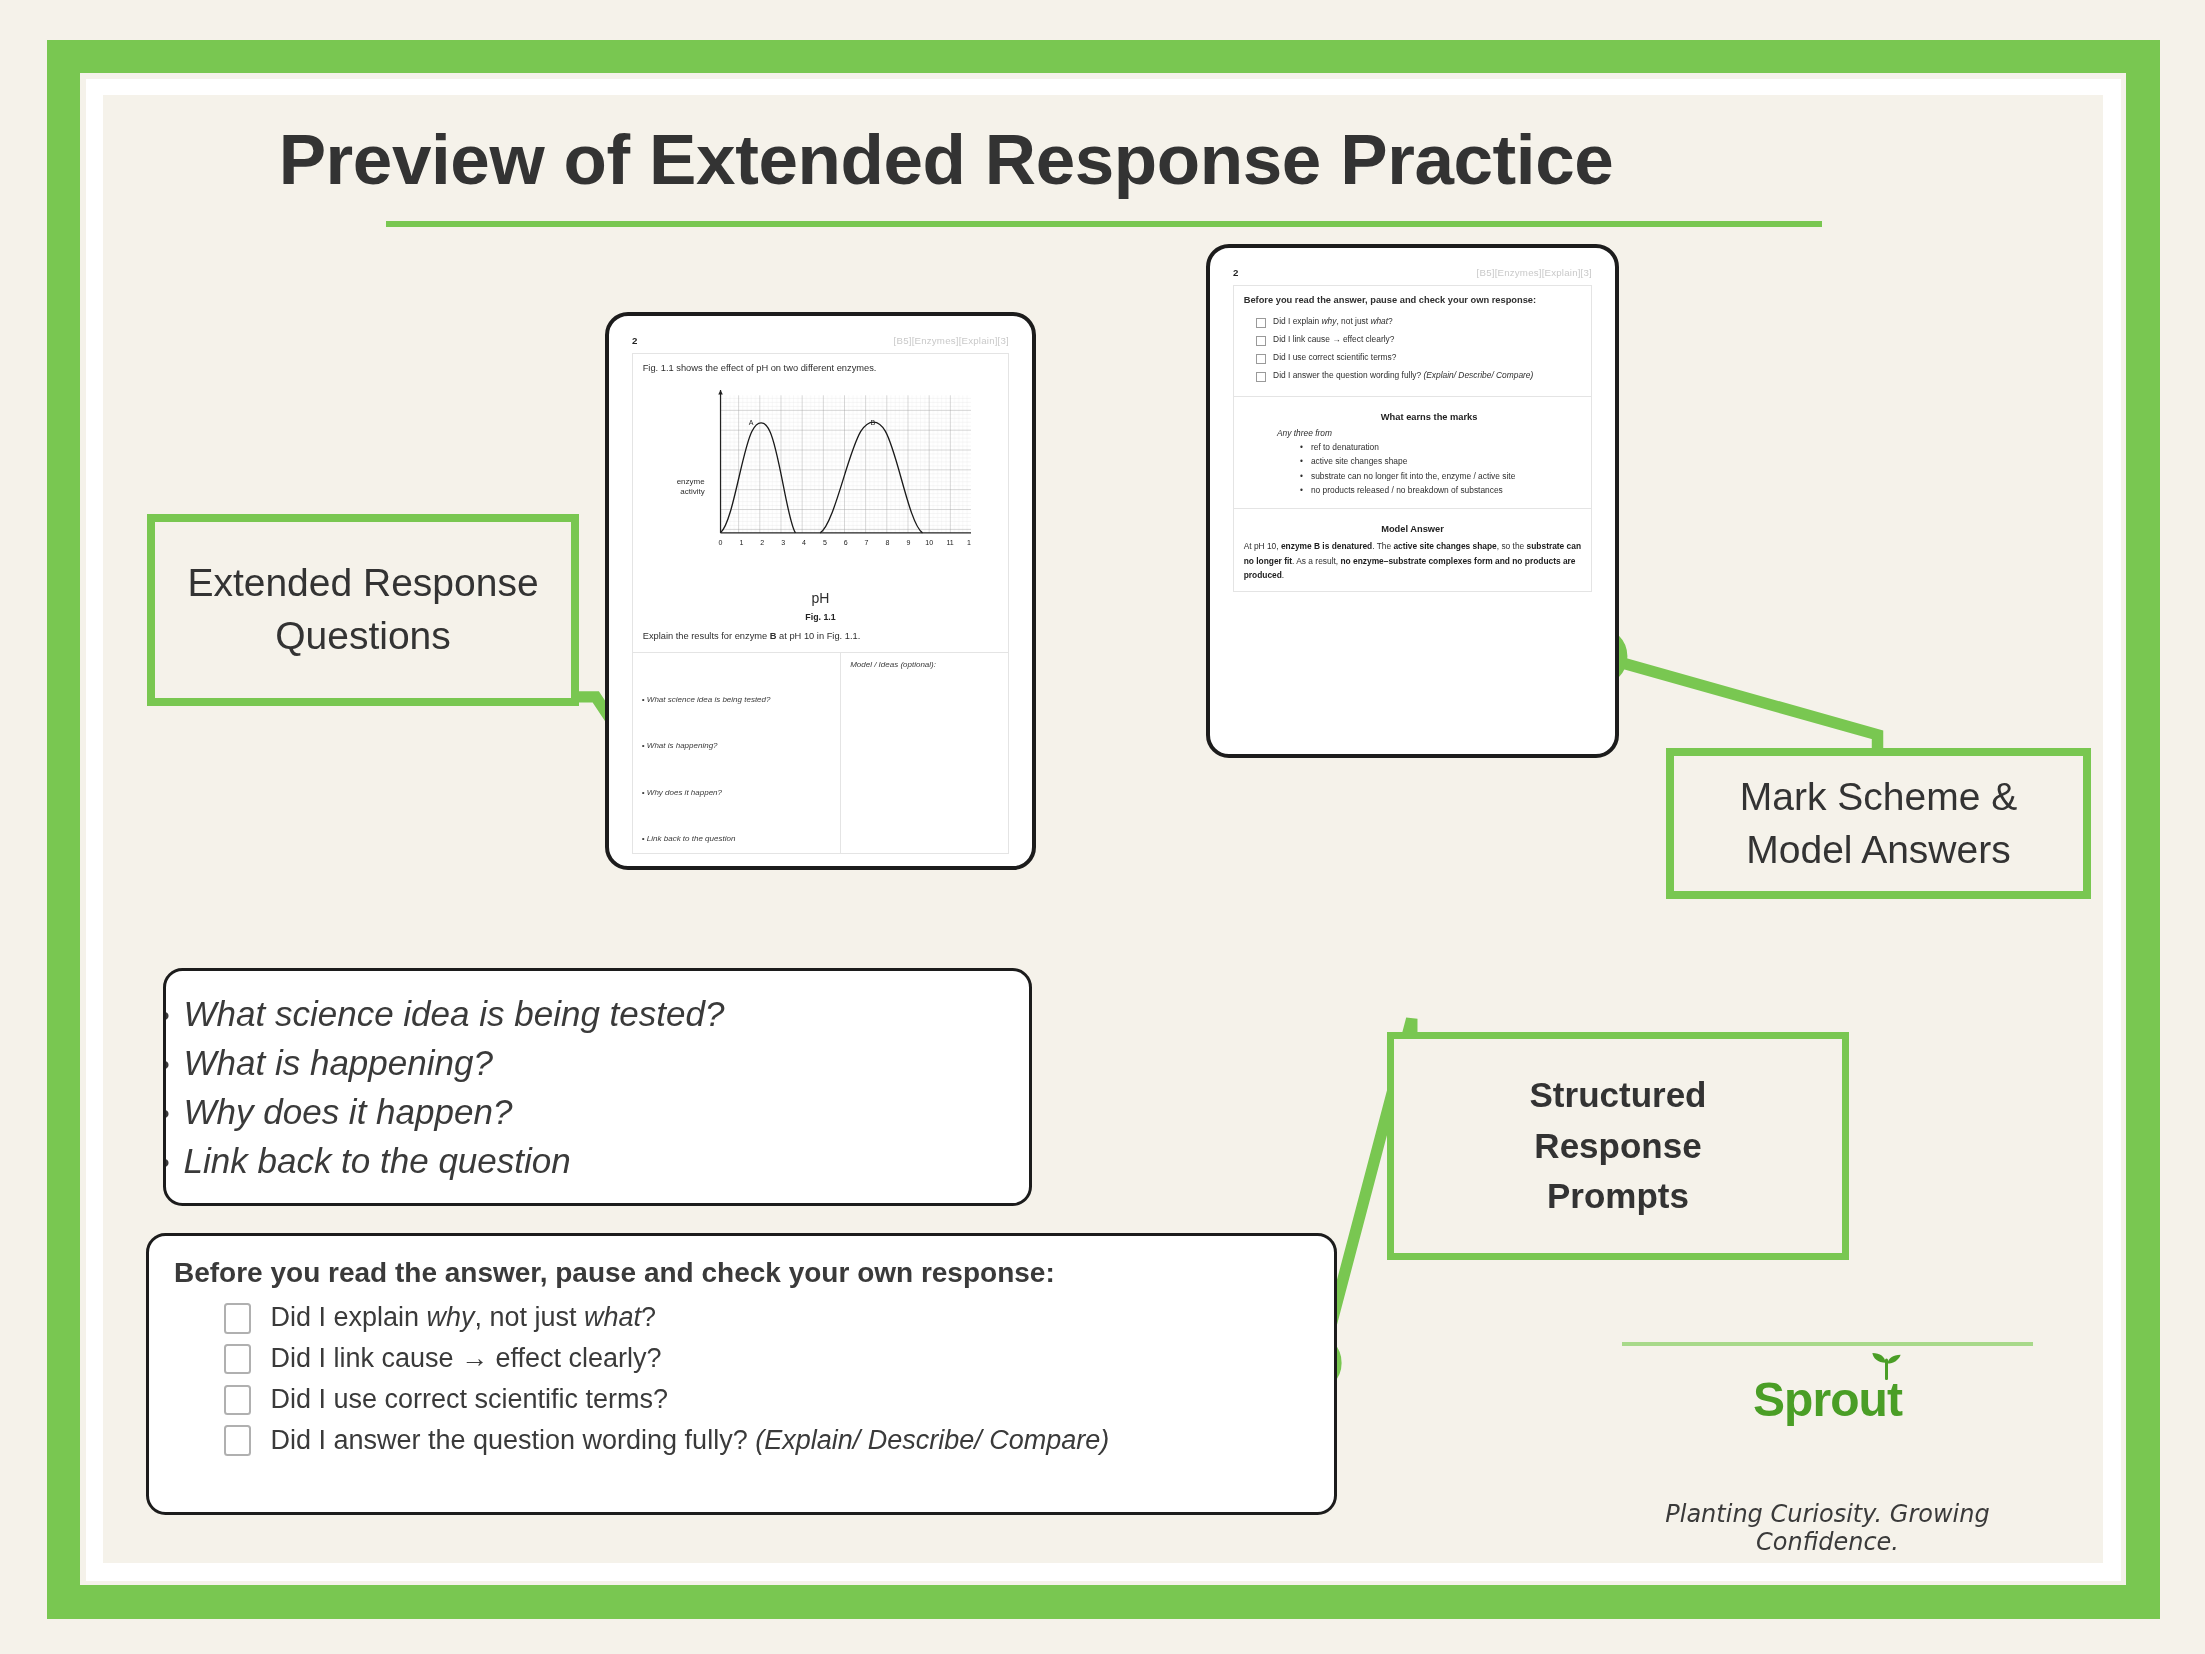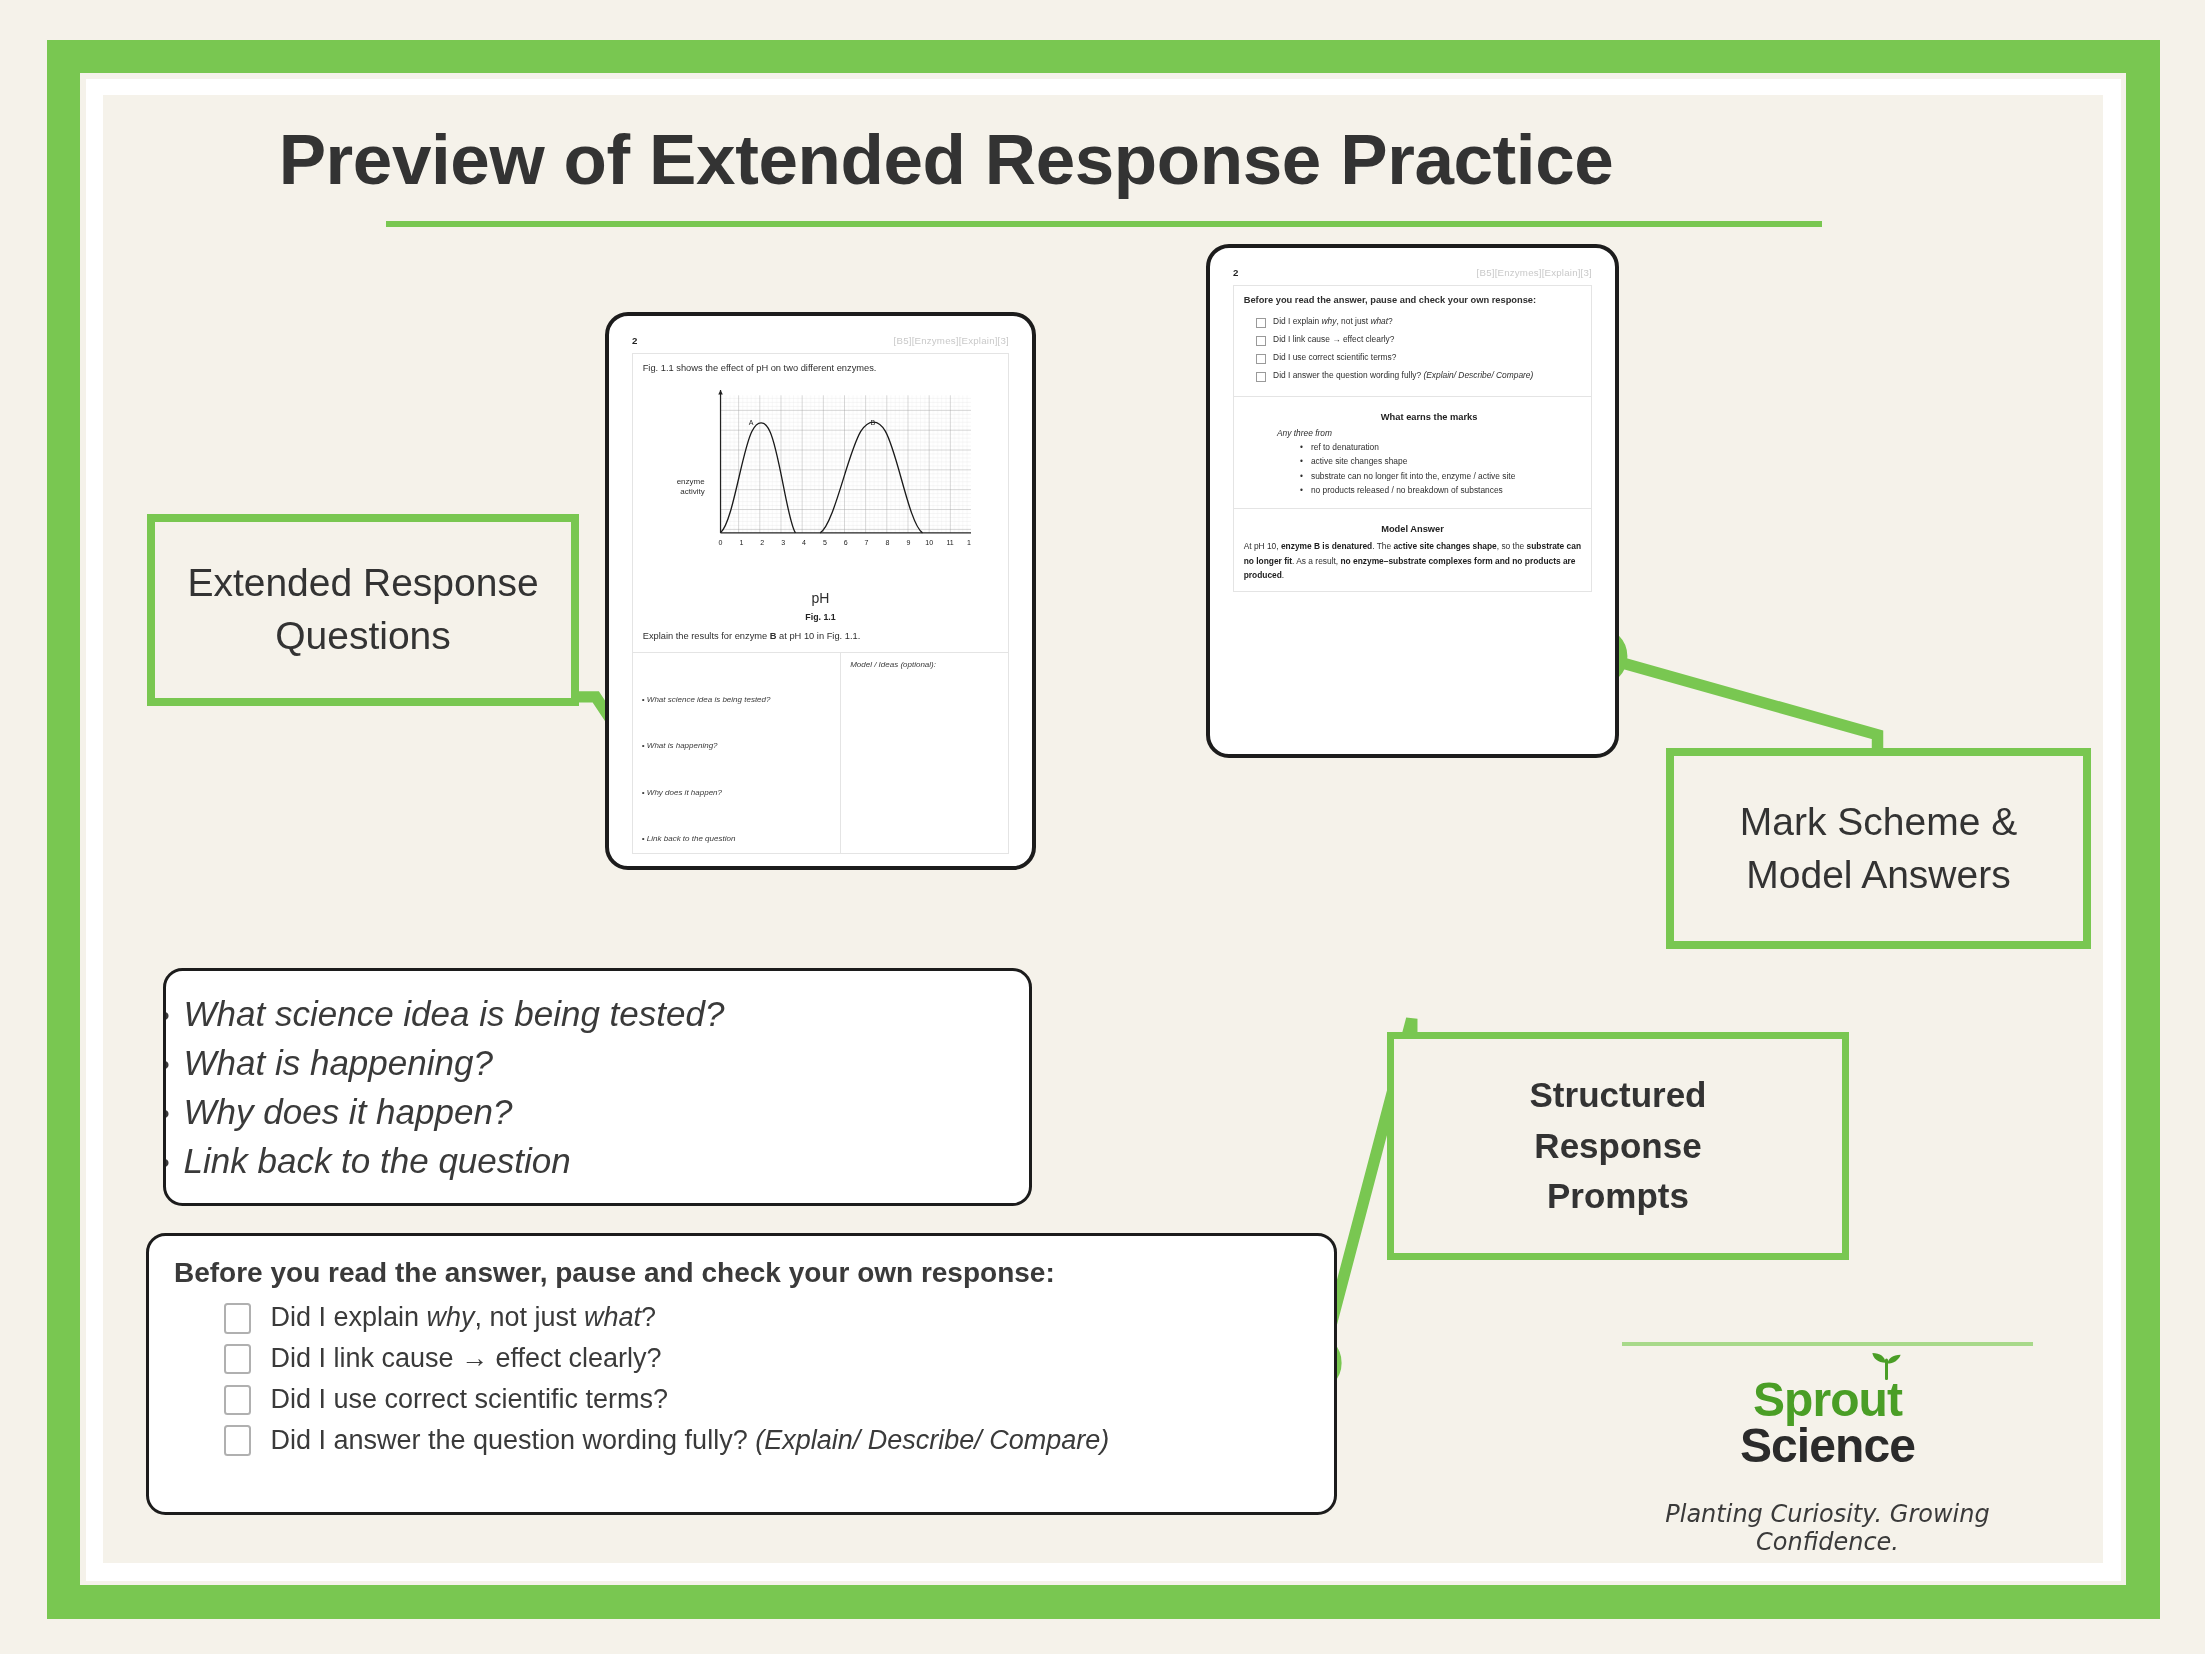--- a/index.html
+++ b/index.html
@@ -116,21 +116,21 @@
     position:absolute; box-sizing:border-box;
     background:#f5f2ea; border:8px solid #79c751;
     display:flex; align-items:center; justify-content:center;
     text-align:center;
   }
   .callout-text { color:#333333; line-height:1.35; }
 
   #callout-questions { left:147px; top:514px; width:432px; height:192px; }
   #callout-questions .callout-text { font-size:39px; font-weight:300; }
 
-  #callout-markscheme { left:1666px; top:748px; width:425px; height:201px; }
+  #callout-markscheme { left:1666px; top:748px; width:425px; height:151px; }
   #callout-markscheme .callout-text { font-size:39px; font-weight:300; }
 
   #callout-prompts { left:1387px; top:1032px; width:462px; height:228px; border-width:7px; }
   #callout-prompts .callout-text { font-size:35px; font-weight:bold; line-height:1.45; }
 
   
   .zoom-box {
     position:absolute; box-sizing:border-box;
     background:#ffffff;
     border:3.5px solid #1c1c1c;
@@ -417,16 +417,15 @@
 <div id="footer-rule"></div>
 <div id="logo-block">
   <div class="logo-line1">
     <span>Sprout</span>
     <svg id="sprout-glyph" width="41" height="26.5" viewBox="0 0 46 30">
       <path d="M23 29 C 23 18, 23 12, 23 8" stroke="#4a9e26" stroke-width="3.4" fill="none" stroke-linecap="round"></path>
       <path d="M22 11 C 13 11, 8 6, 7 0 C 16 0, 21 4, 22 11 Z" fill="#4a9e26"></path>
       <path d="M24 12 C 31 12, 37 8, 39 2 C 30 2, 25 6, 24 12 Z" fill="#4a9e26"></path>
     </svg>
   </div>
-  <div class="logo-line2">Science</div>
 </div>
 <div id="logo-tagline">Planting Curiosity. Growing Confidence.</div>
 
 
 </body></html>

